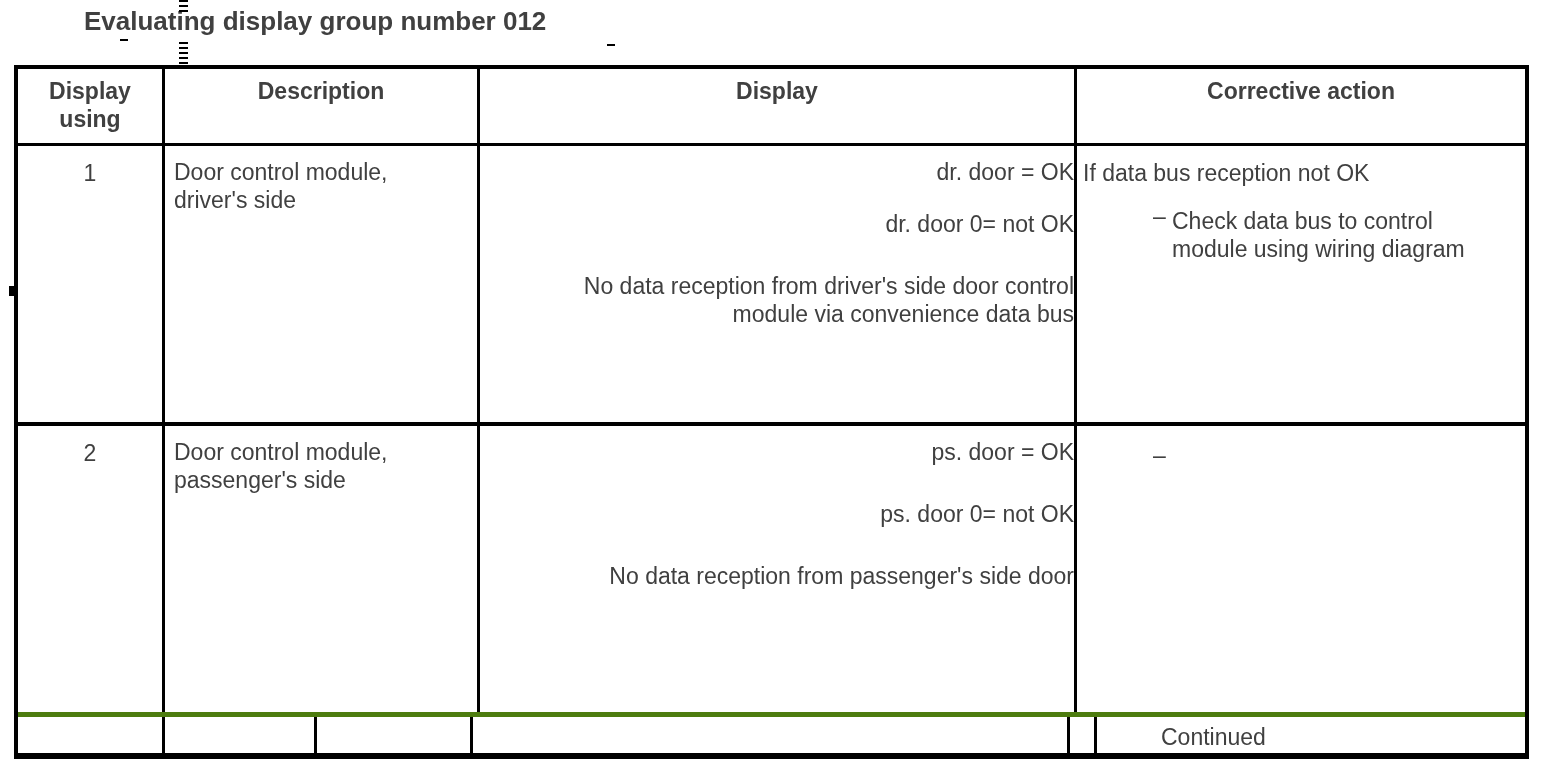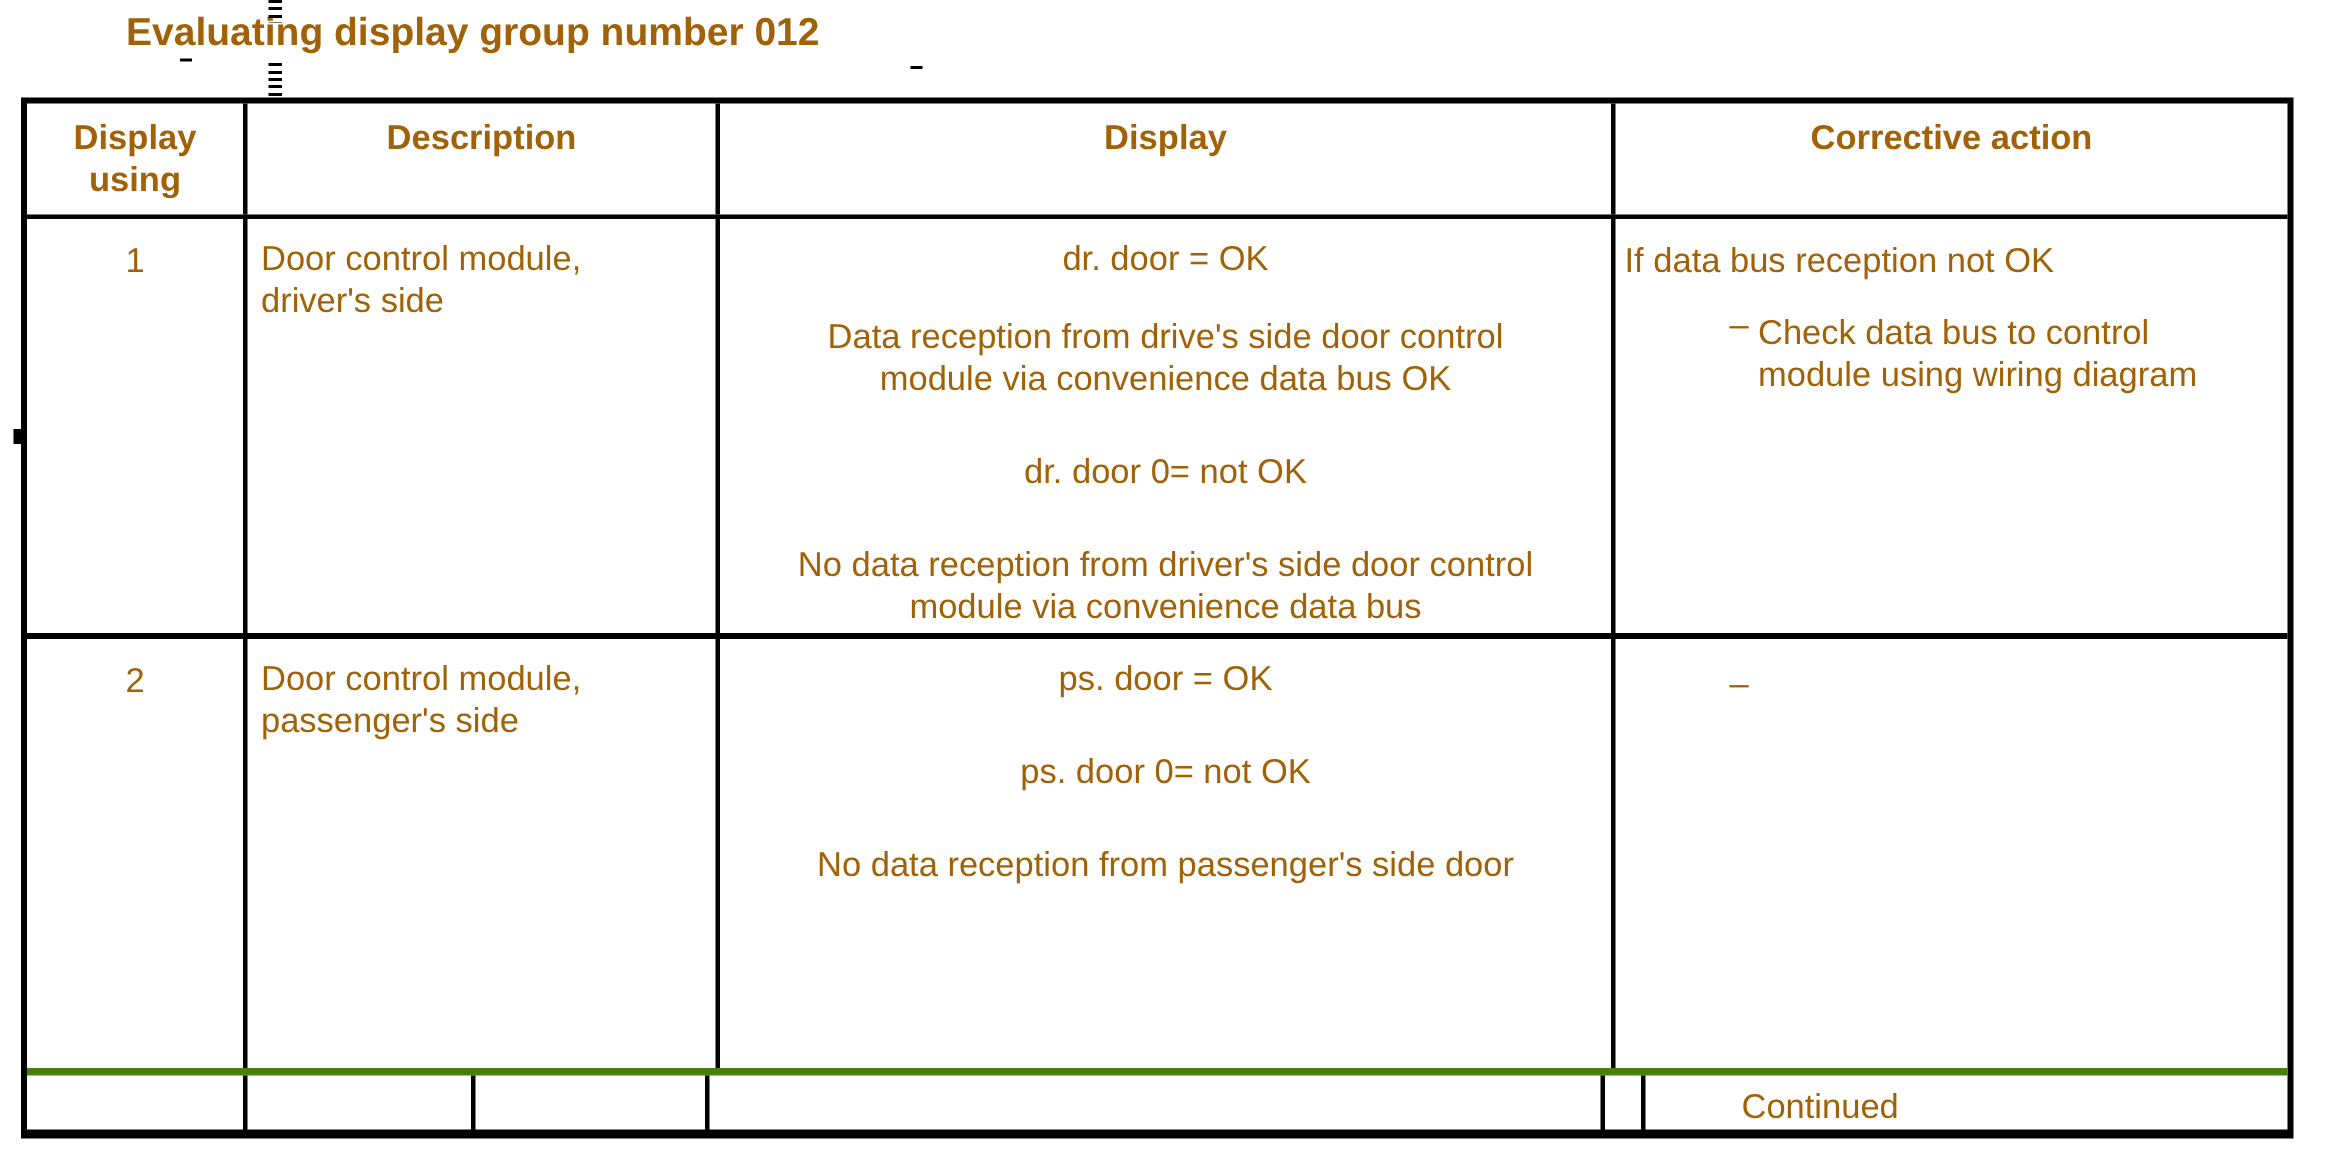--- a/index.html
+++ b/index.html
@@ -5,21 +5,21 @@
   html, body {
     margin: 0;
     padding: 0;
     background: #ffffff;
   }
   .page {
     position: relative;
     width: 1568px;
     height: 778px;
     background: #ffffff;
-    color: #a16207;
+    color: #404040;
     font-family: "Liberation Sans", "DejaVu Sans", sans-serif;
     overflow: hidden;
   }
 
   
   .doc-title {
     position: absolute;
     left: 84px;
     top: 6px;
     font-size: 26px;
@@ -82,21 +82,21 @@
     padding-top: 8px;
   }
   .zone-cell {
     text-align: center;
     padding-top: 13px;
   }
   .desc-cell {
     padding: 12px 6px 0 9px;
   }
   .disp-cell {
-    text-align: center;
+    text-align: right;
     padding-top: 12px;
   }
   .disp-cell .para { margin: 0 0 34px 0; }
   .disp-cell .para.tight { margin-bottom: 24px; }
   .corr-cell {
     padding: 13px 4px 0 6px;
   }
   .bullet-block {
     position: relative;
     margin-top: 20px;
@@ -141,24 +141,20 @@
 
     <div class="t-row row-1">
       <div class="cell zone-cell">1</div>
       <div class="cell desc-cell">
         <div>Door control module,</div>
         <div>driver's side</div>
       </div>
       <div class="cell disp-cell">
         <div class="para tight">
           <div>dr. door = OK</div>
-        </div>
-        <div class="para">
-          <div>Data reception from drive's side door control</div>
-          <div>module via convenience data bus OK</div>
         </div>
         <div class="para">
           <div>dr. door 0= not OK</div>
         </div>
         <div class="para">
           <div>No data reception from driver's side door control</div>
           <div>module via convenience data bus</div>
         </div>
       </div>
       <div class="cell corr-cell">

